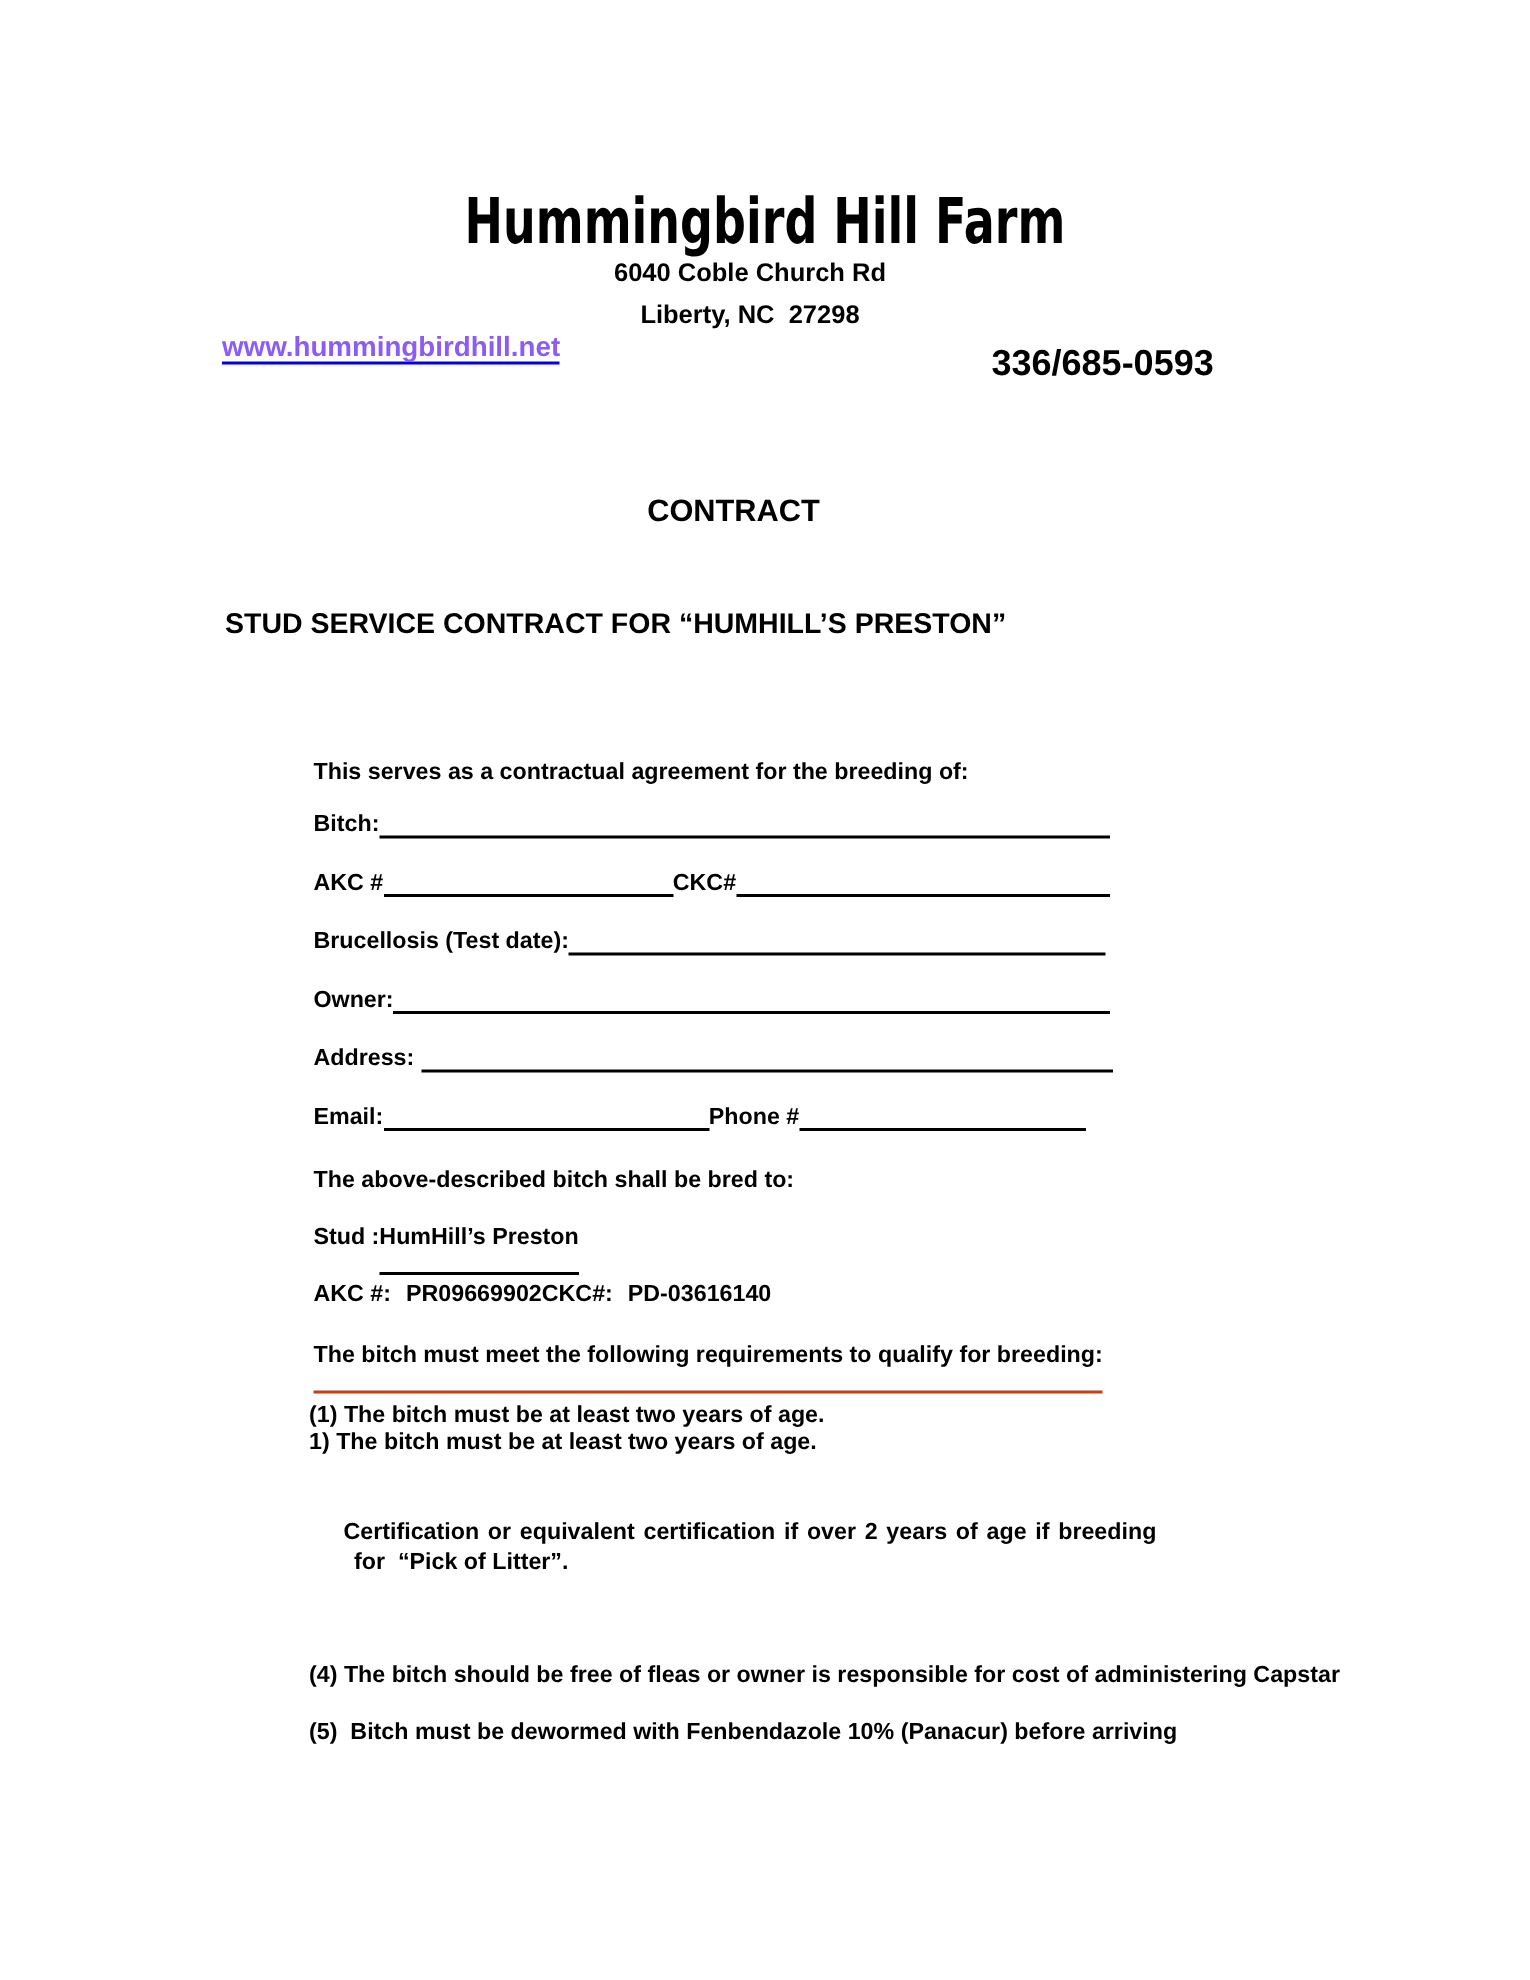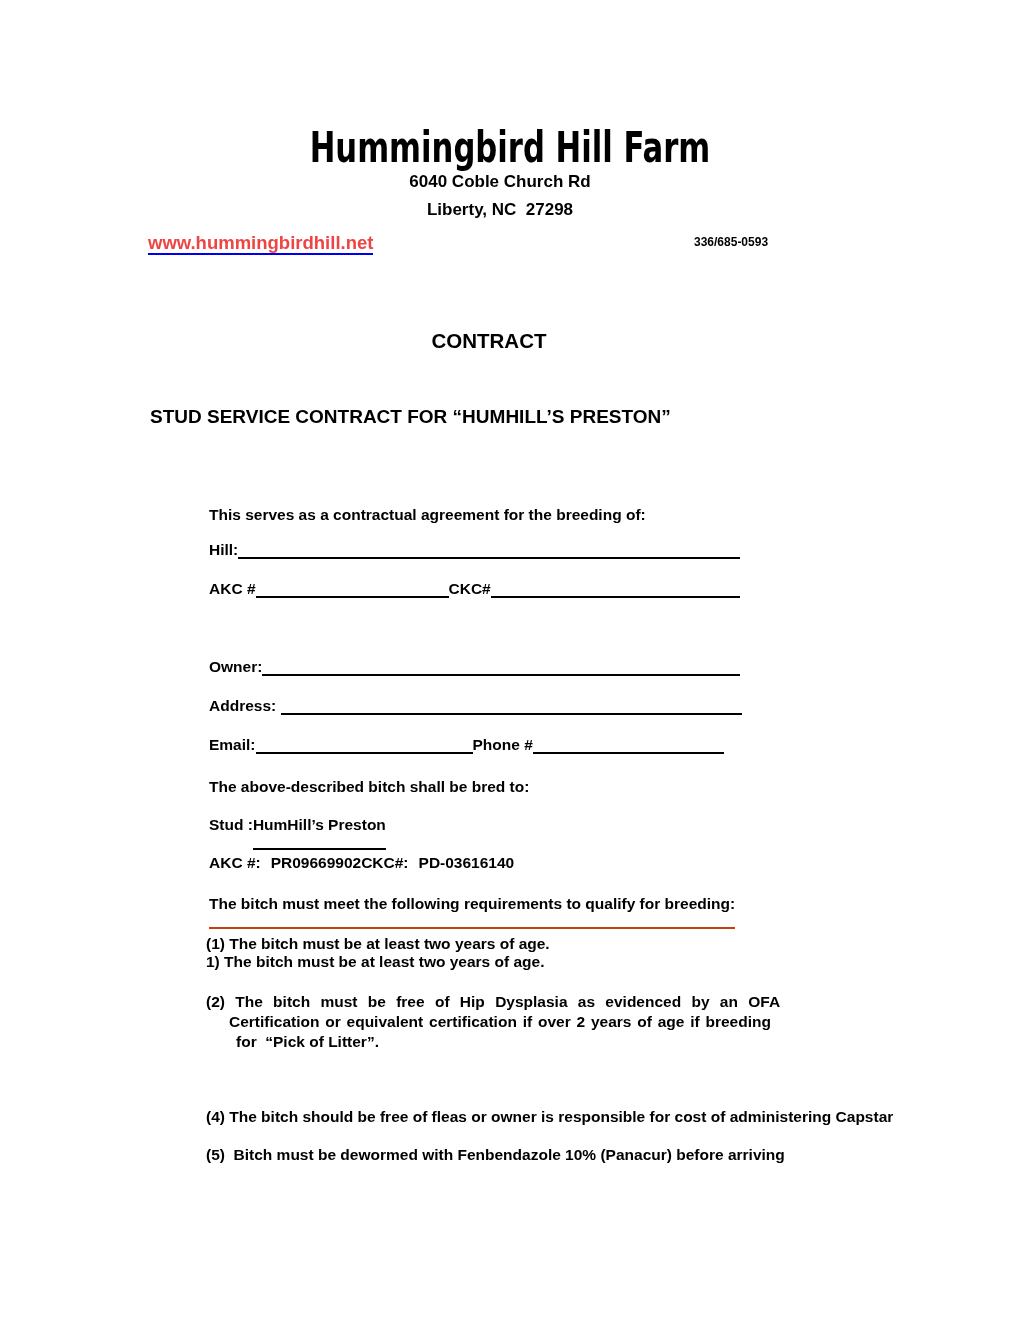--- a/index.html
+++ b/index.html
@@ -26,29 +26,29 @@
     font-family: "DejaVu Sans", sans-serif;
     font-size: 42px; line-height: 48px;
     transform: scaleX(0.73);
     transform-origin: 50% 50%;
     letter-spacing: 0px;
   }
   .addr1 { top: 172px; font-size: 17px; line-height: 20px; }
   .addr2 { top: 200px; font-size: 17px; line-height: 20px; }
 
   .website {
-    top: 232px; left: 148px;
+    top: 220px; left: 148px;
     font-size: 18.5px; line-height: 21px;
-    color: #ef4444;
+    color: #8b5cf6;
     border-bottom: 2px solid #0000ee;
     padding-bottom: 0px;
     text-decoration: none;
     cursor: pointer;
   }
-  .phone { top: 232px; left: 694px; font-size: 12px; line-height: 21px; }
+  .phone { top: 232px; left: 661px; font-size: 24px; line-height: 21px; }
 
   .contract-heading { top: 329px; left: 0; width: 978px; text-align: center; font-size: 20.5px; line-height: 24px; }
   .stud-heading { top: 404px; left: 150px; font-size: 19px; line-height: 26px; }
 
   .body-text { font-size: 15.5px; line-height: 19px; }
 
   .intro { top: 505px; left: 209px; }
 
   .frow {
     display: flex;
@@ -108,31 +108,35 @@
 
   <a class="abs website t">www.hummingbirdhill.net</a>
   <div class="abs phone t">336/685-0593</div>
 
   <div class="abs contract-heading t">CONTRACT</div>
   <div class="abs stud-heading t">STUD SERVICE CONTRACT FOR “HUMHILL’S PRESTON”</div>
 
   <div class="abs intro body-text t">This serves as a contractual agreement for the breeding of:</div>
 
   <div class="abs frow row-bitch body-text">
-    <span class="lbl t">Hill:</span>
+    <span class="lbl t">Bitch:</span>
     <span class="blank grow"></span>
   </div>
 
   <div class="abs frow row-akc body-text">
     <span class="lbl t">AKC #</span>
     <span class="blank blank-akc1"></span>
     <span class="lbl t">CKC#</span>
     <span class="blank grow"></span>
   </div>
 
+  <div class="abs frow row-bruc body-text">
+    <span class="lbl t">Brucellosis (Test date):</span>
+    <span class="blank grow"></span>
+  </div>
 
   <div class="abs frow row-owner body-text">
     <span class="lbl t">Owner:</span>
     <span class="blank grow"></span>
   </div>
 
   <div class="abs frow row-address body-text">
     <span class="lbl t">Address: </span>
     <span class="blank grow"></span>
   </div>
@@ -158,20 +162,19 @@
     <span class="v2 t">PD-03616140</span>
   </div>
 
   <div class="abs req-heading body-text t">The bitch must meet the following requirements to qualify for breeding:</div>
 
   <div class="abs item1 body-text">
     <div class="t">(1) The bitch must be at least two years of age.</div>
     <div class="t">1) The bitch must be at least two years of age.</div>
   </div>
 
-  <div class="abs item2-l1 body-text t">(2) The bitch must be free of Hip Dysplasia as evidenced by an OFA</div>
   <div class="abs item2-l2 body-text t">Certification or equivalent certification if over 2 years of age if breeding</div>
   <div class="abs item2-l3 body-text t">for  “Pick of Litter”.</div>
 
   <div class="abs item4 body-text t">(4) The bitch should be free of fleas or owner is responsible for cost of administering Capstar</div>
   <div class="abs item5 body-text t">(5)  Bitch must be dewormed with Fenbendazole 10% (Panacur) before arriving</div>
 
 </div>
 
 </body></html>

